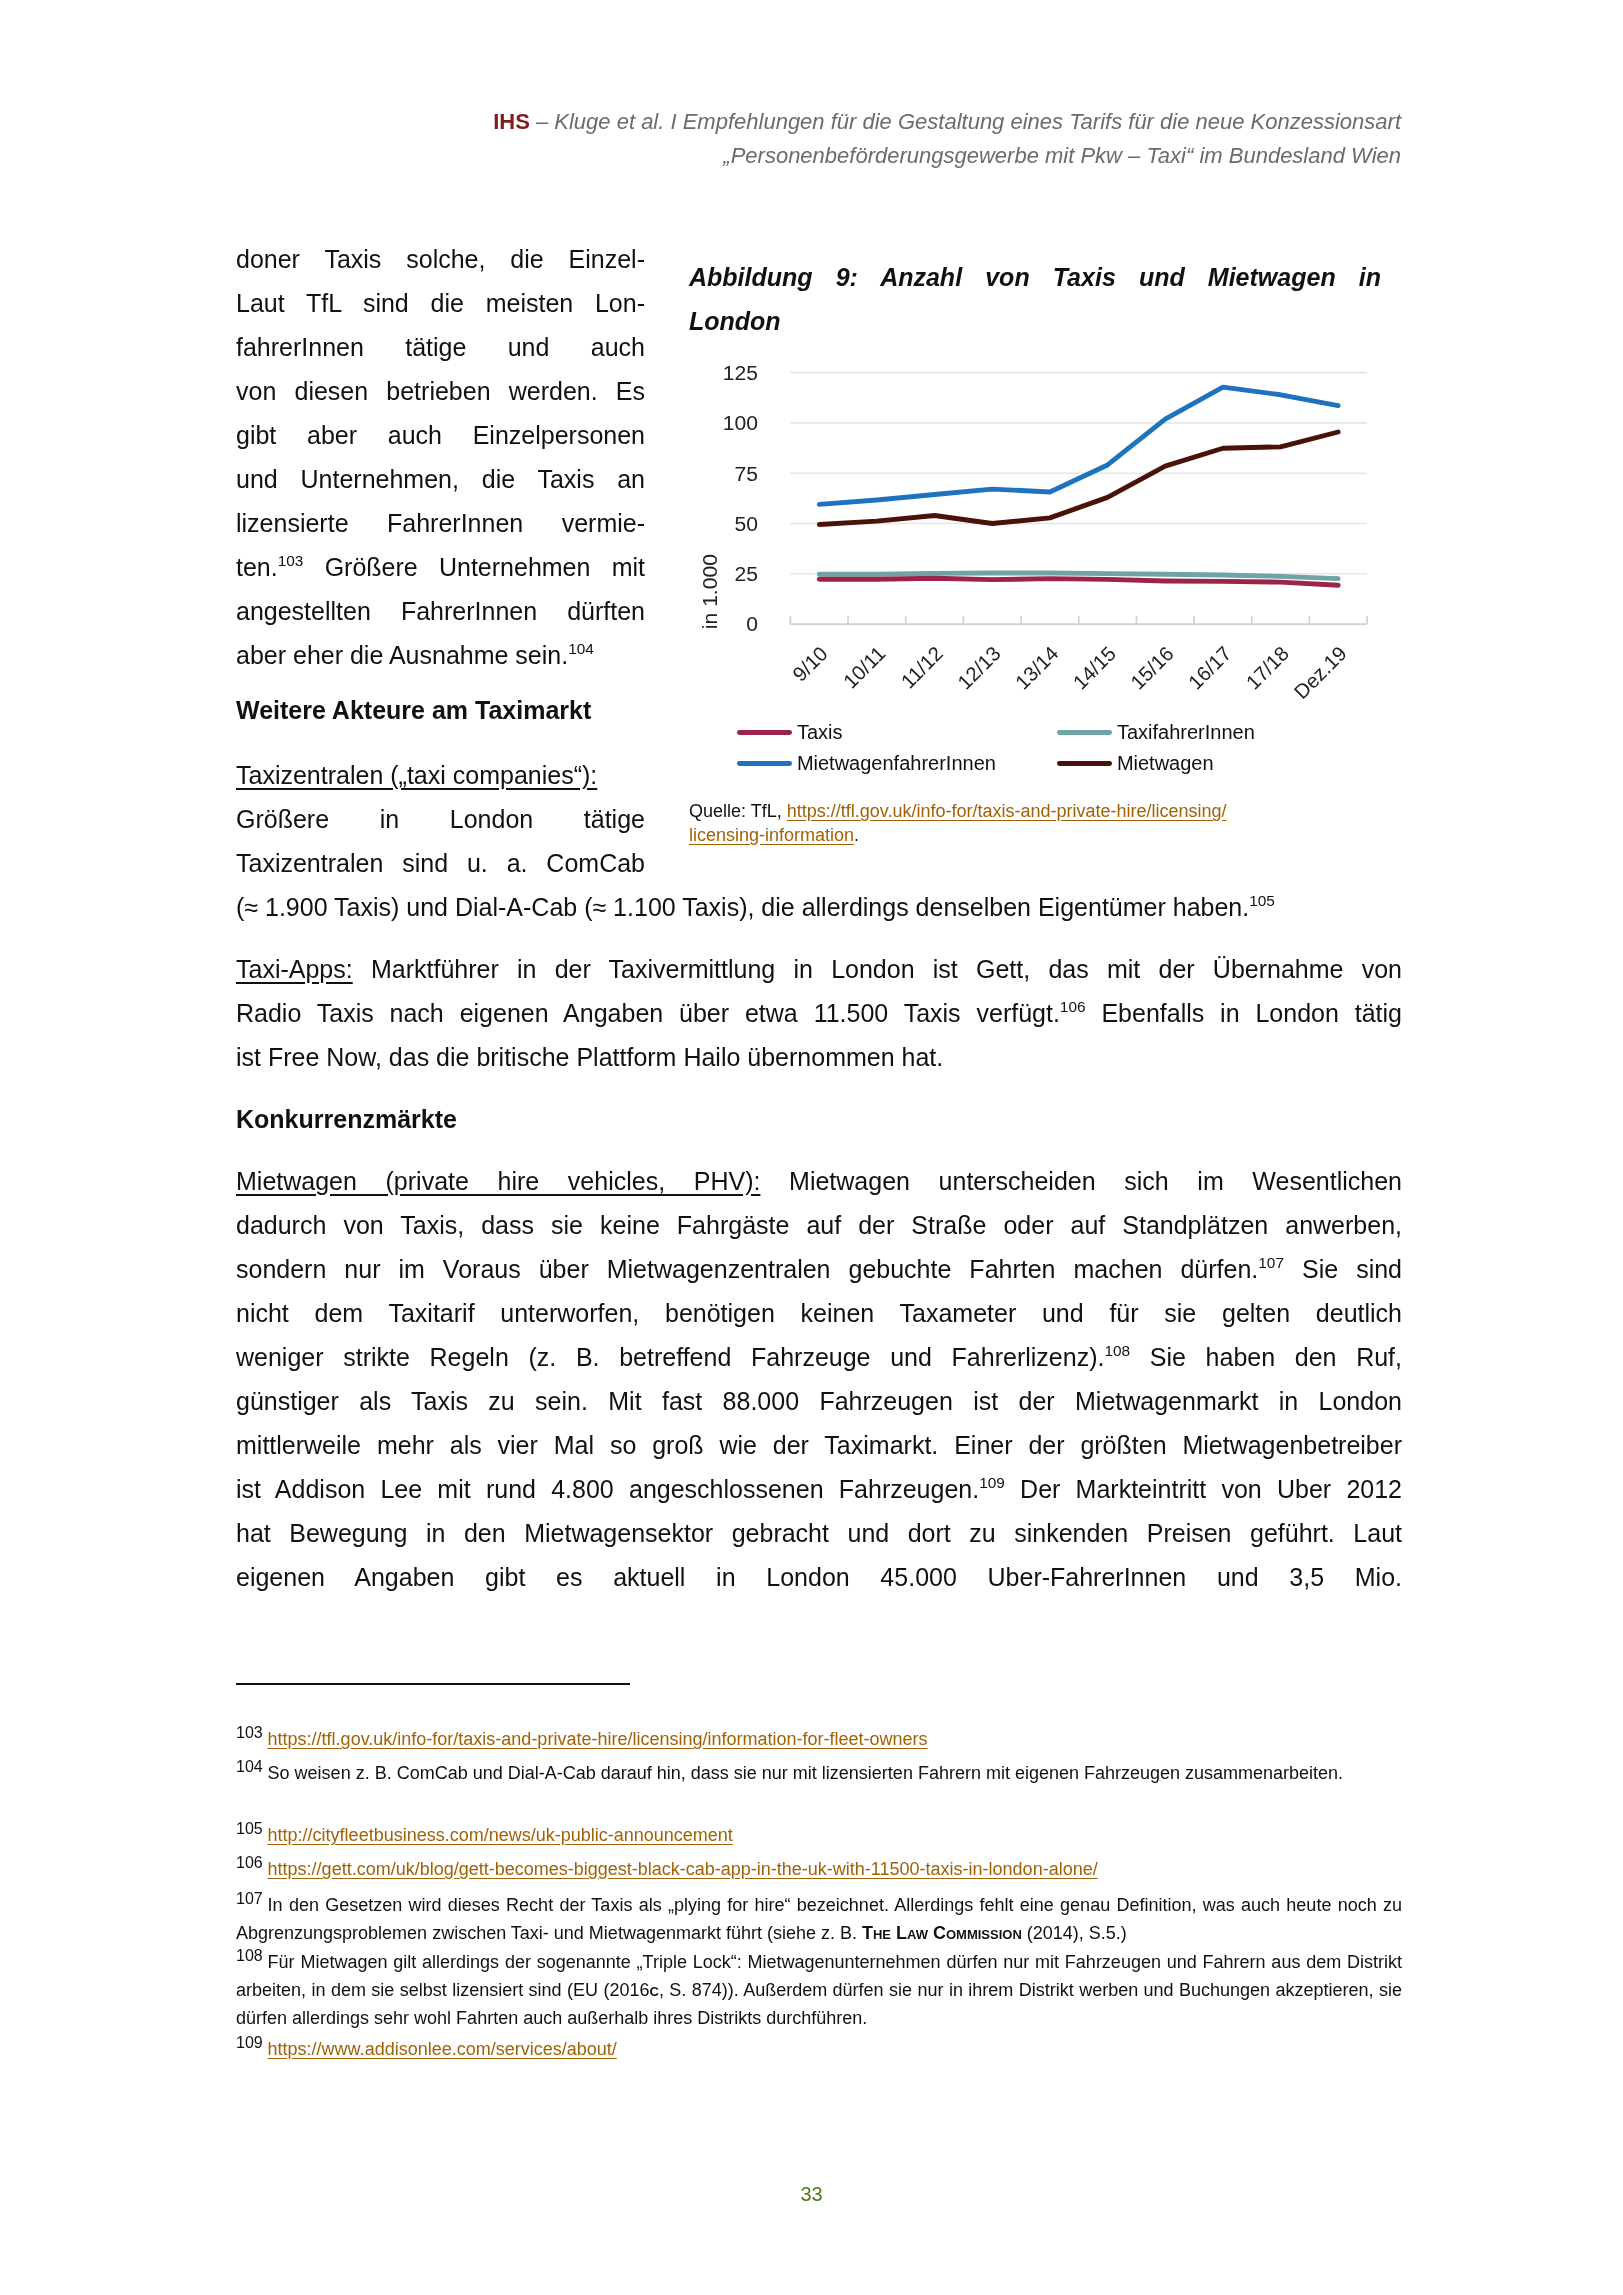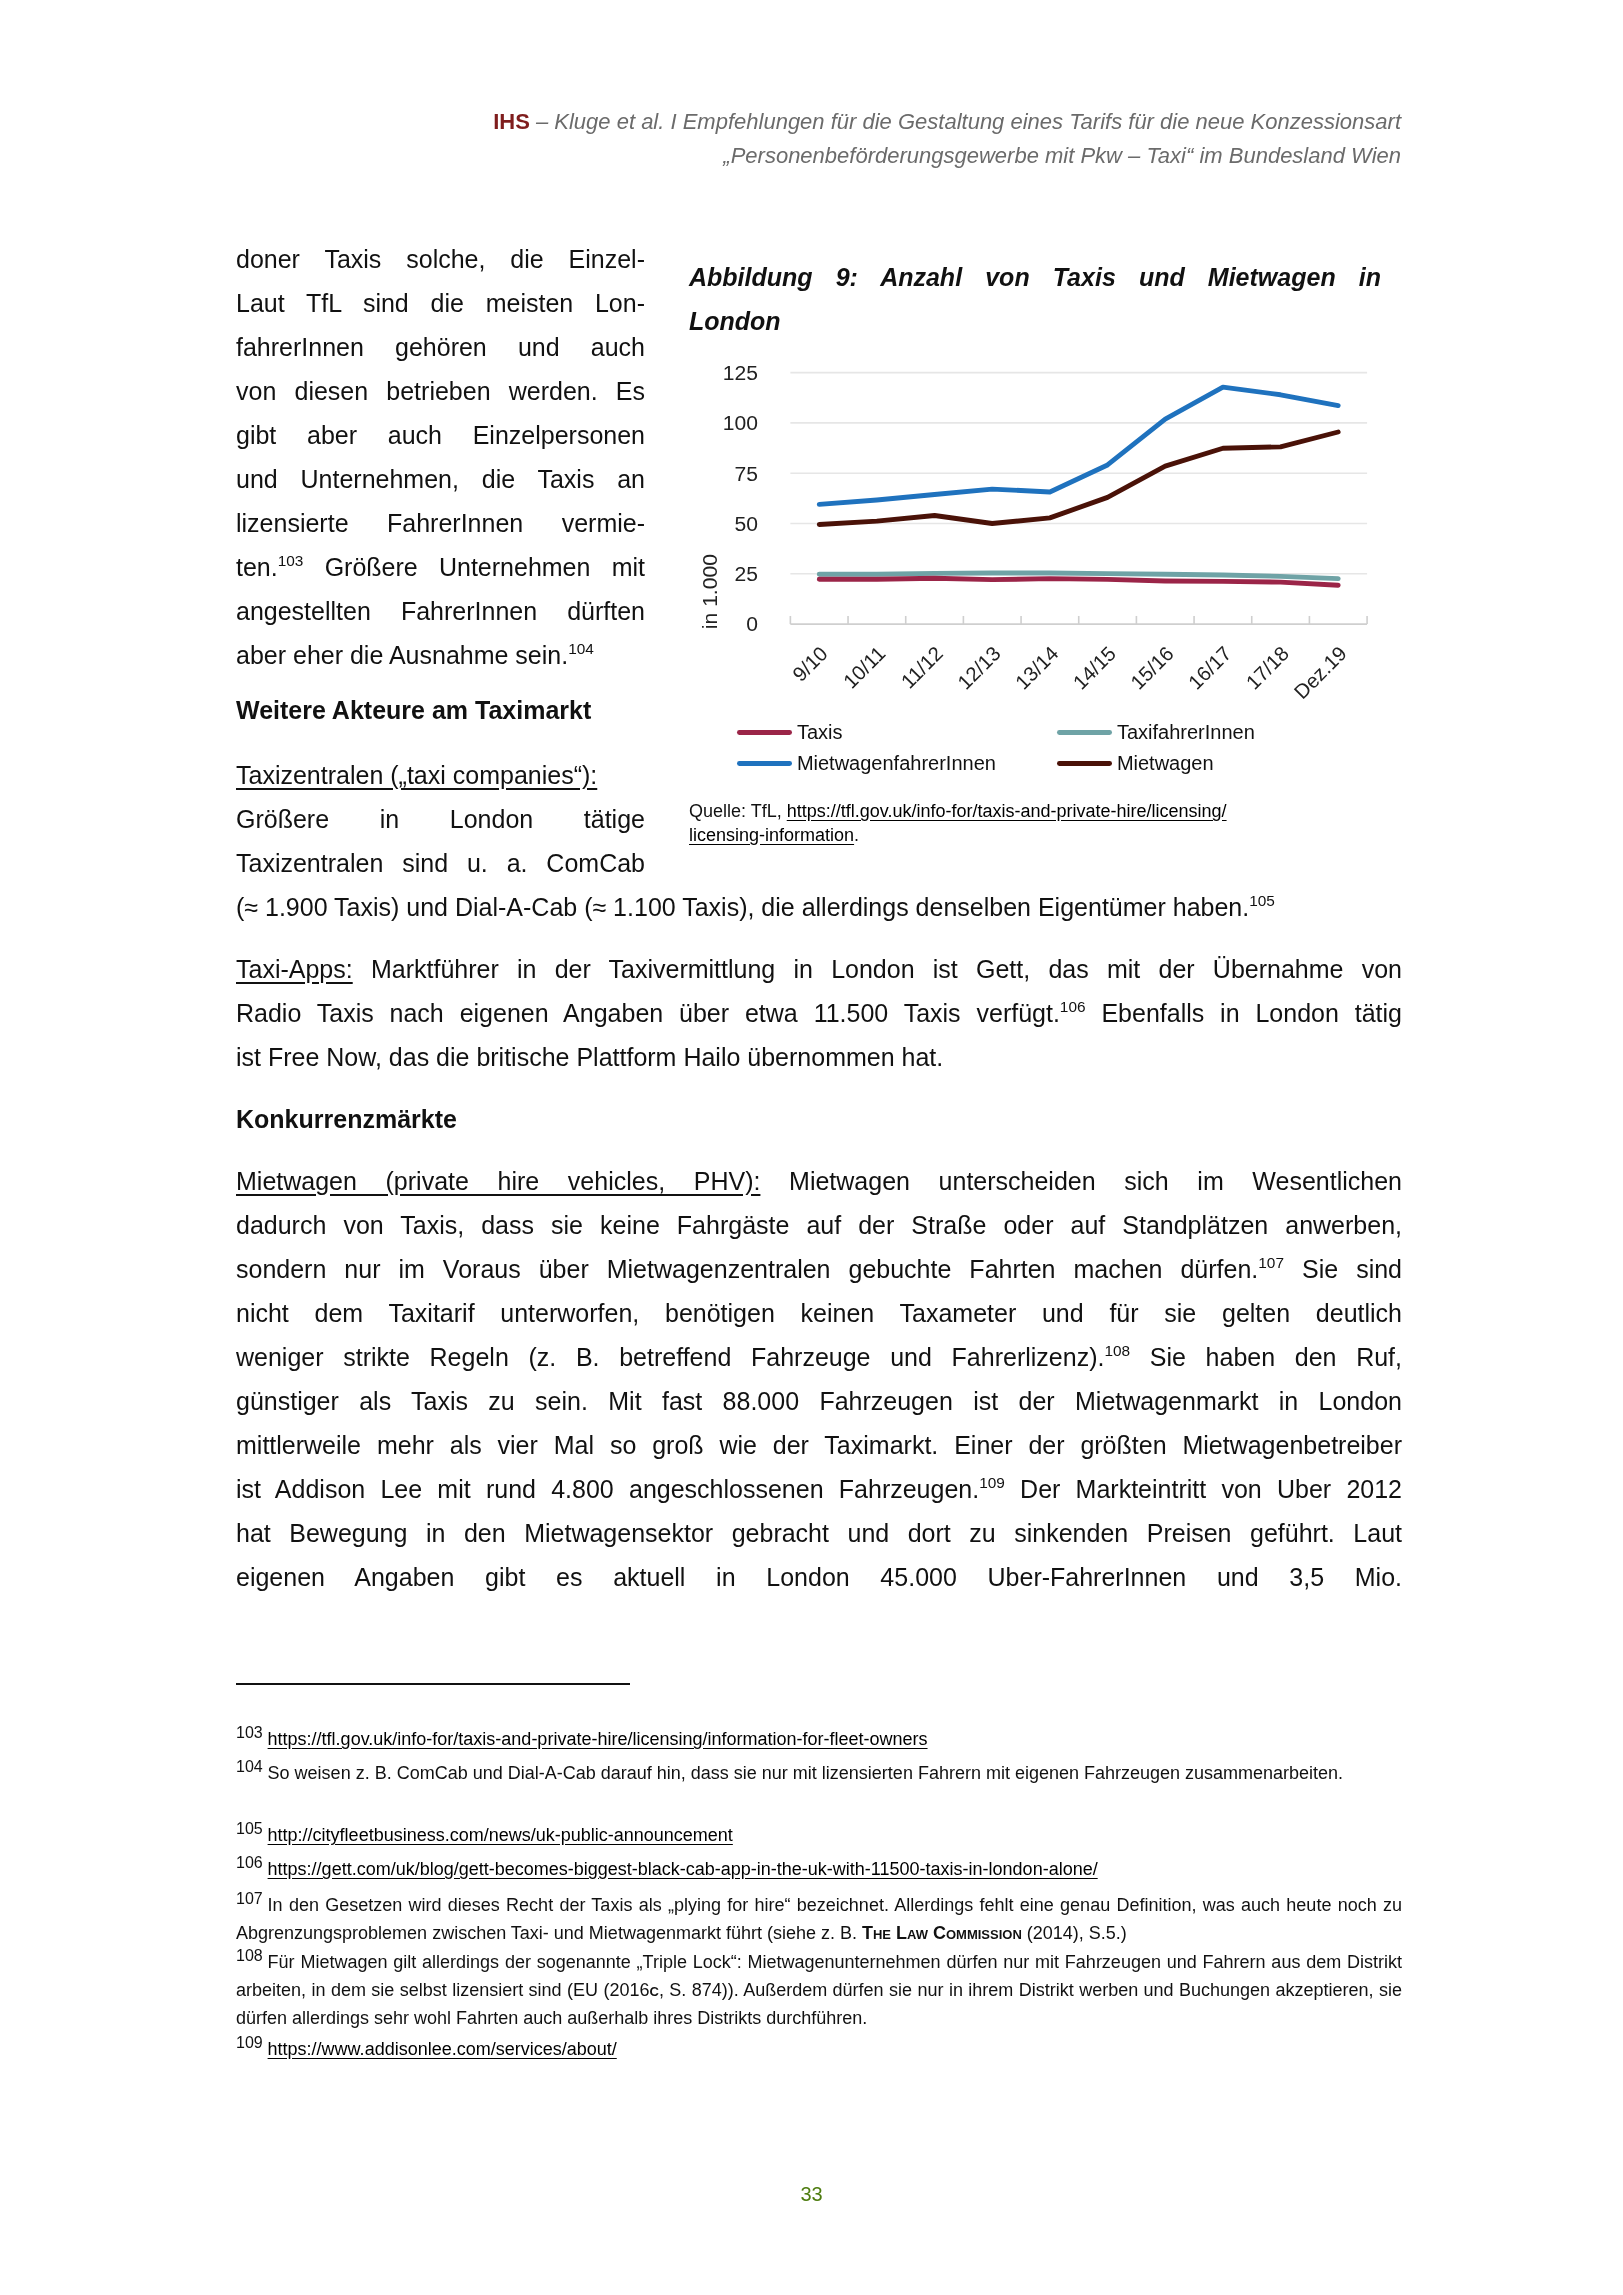--- a/index.html
+++ b/index.html
@@ -12,41 +12,41 @@
   .justify-line { text-align: justify; text-align-last: justify; white-space: nowrap; }
   sup { font-size: 15.4px; line-height: 0; vertical-align: 9.7px; }
   .ul { text-decoration: underline; text-underline-offset: 4px; }
   .heading { font-weight: bold; font-size: 25px; }
   .fig-title { font-weight: bold; font-style: italic; font-size: 25px; line-height: 44px; margin-top: 7px; }
   .chart-svg text { font-family: "Liberation Sans", sans-serif; }
   .legend { font-size: 20px; }
   .legend .row { position: absolute; display: flex; align-items: center; }
   .legend .swatch { width: 55px; height: 4.9px; border-radius: 2.4px; margin-right: 4.9px; }
   .source { font-size: 18px; line-height: 24px; }
-  .link { color: #000000; text-decoration: underline; text-underline-offset: 3.2px; }
+  .link { color: #a16207; text-decoration: underline; text-underline-offset: 3.2px; }
   .fn { font-size: 18px; line-height: 28px; left: 236px; width: 1166px; text-align: justify; }
   .fn .num { font-size: 16px; vertical-align: 6.5px; margin-right: 4.9px; }
   .sc { font-variant: small-caps; font-weight: bold; }
   .rule { left: 236px; top: 1683px; width: 394px; height: 2.4px; background: #111; }
   .pagenum { left: 0; width: 1623px; top: 2183px; text-align: center; font-size: 20px; color: #4d7c0f; }
 </style>
 </head>
 <body>
 
 <div class="abs header" style="top:105px;">
   <div>
     <span class="ihs">IHS</span><span> – Kluge et al. I Empfehlungen für die Gestaltung eines Tarifs für die neue Konzessionsart</span>
   </div>
   <div>„Personenbeförderungsgewerbe mit Pkw – Taxi“ im Bundesland Wien</div>
 </div>
 
 <div class="abs body-text" style="left:236px; top:237px; width:409px;">
   <div class="justify-line">doner Taxis solche, die Einzel-</div>
   <div class="justify-line">Laut TfL sind die meisten Lon-</div>
-  <div class="justify-line">fahrerInnen gehören und auch</div>
+  <div class="justify-line">fahrerInnen tätige und auch</div>
   <div class="justify-line">von diesen betrieben werden. Es</div>
   <div class="justify-line">gibt aber auch Einzelpersonen</div>
   <div class="justify-line">und Unternehmen, die Taxis an</div>
   <div class="justify-line">lizensierte FahrerInnen vermie-</div>
   <div class="justify-line">
     <span>ten.</span><sup>103</sup><span> Größere Unternehmen mit</span>
   </div>
   <div class="justify-line">angestellten FahrerInnen dürften</div>
   <div>
     <span>aber eher die Ausnahme sein.</span><sup>104</sup>

